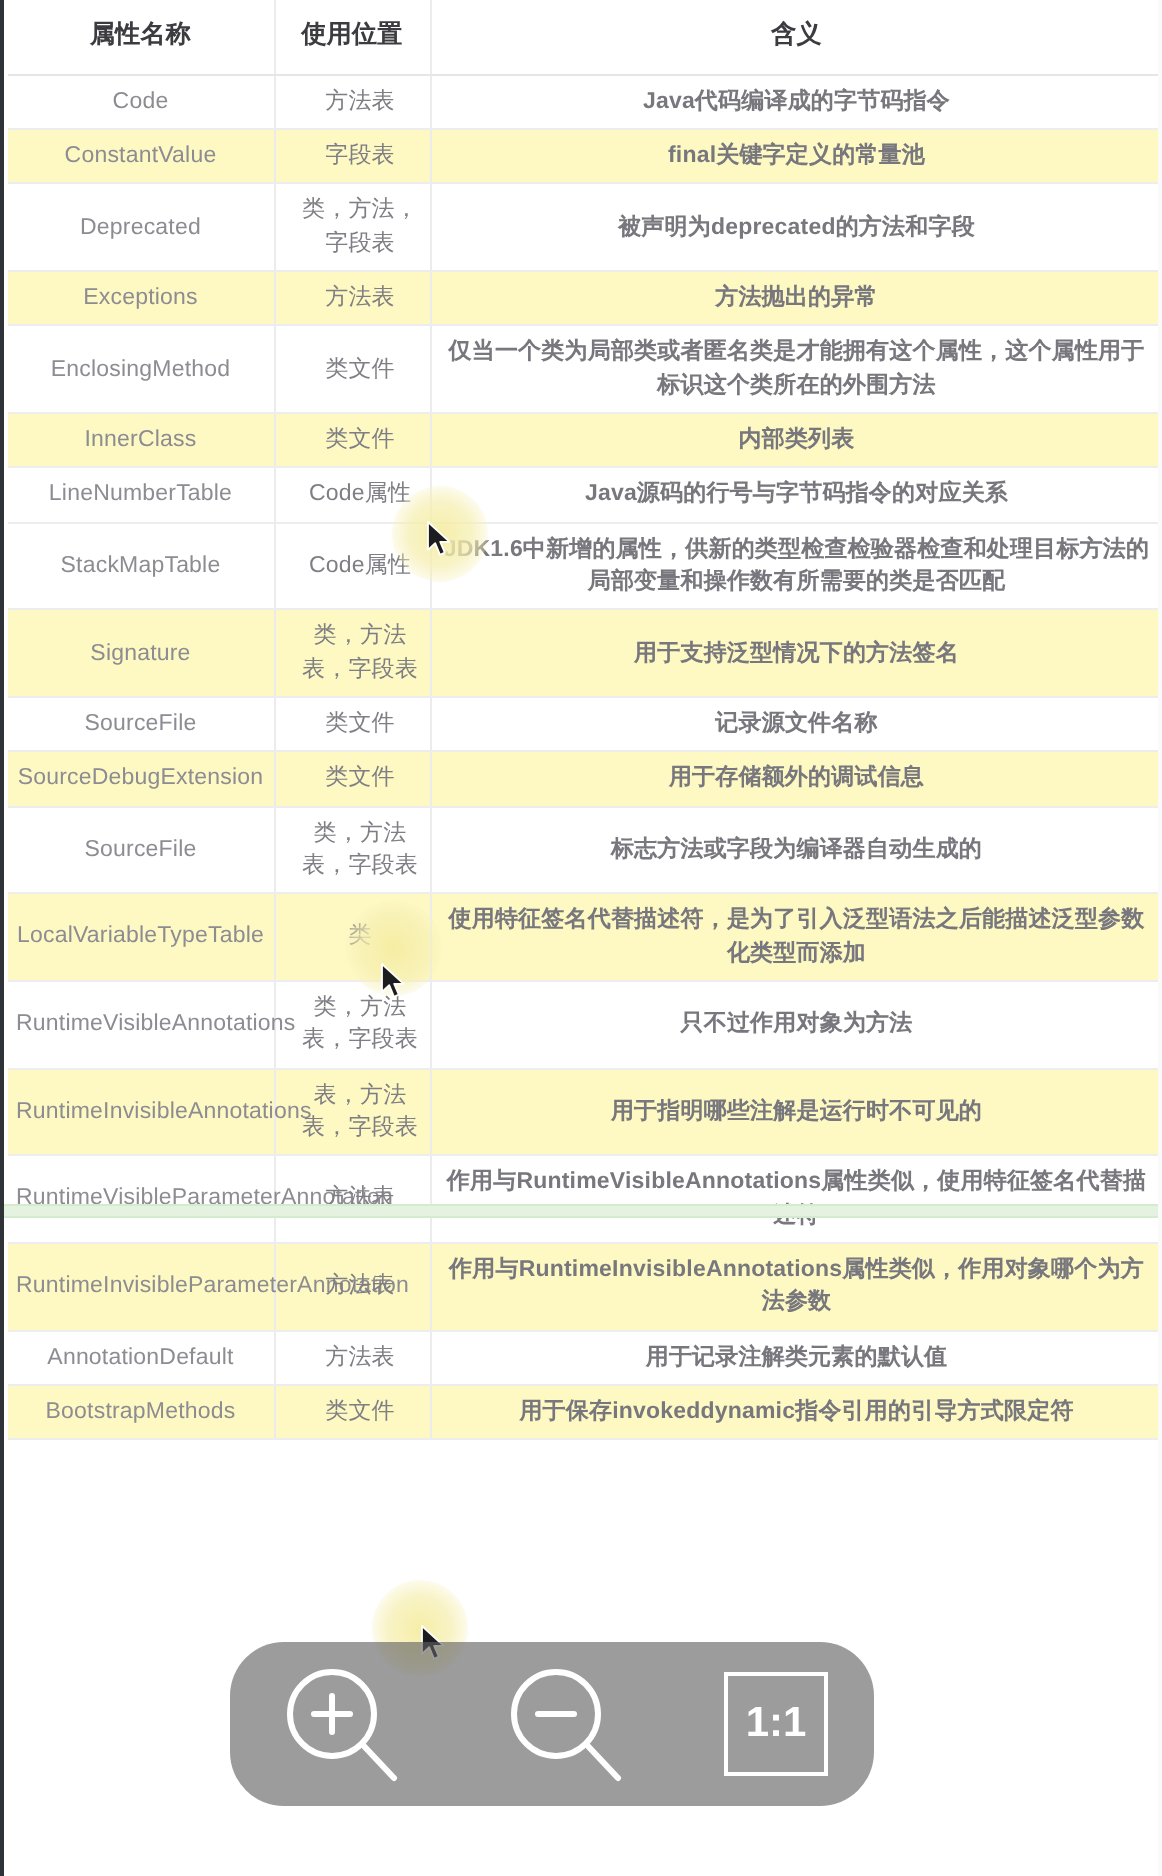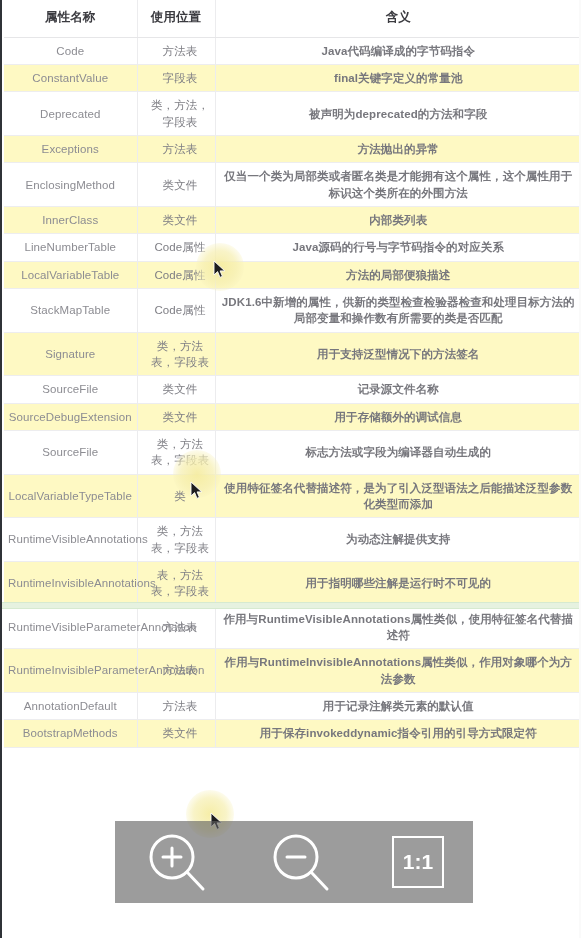--- a/index.html
+++ b/index.html
@@ -106,27 +106,28 @@
     height: 19px;
     z-index: 9;
     pointer-events: none;
   }
 
   
   .zoom-overlay {
     position: absolute;
     left: 115px;
     top: 821px;
-    width: 358px;
+    width: 322px;
     height: 82px;
     background: rgba(96, 96, 96, 0.62);
     display: flex;
     align-items: center;
     justify-content: space-around;
     z-index: 20;
+    border-radius: 27px;
   }
 
   .zoom-btn {
     width: 66px;
     height: 66px;
     display: flex;
     align-items: center;
     justify-content: center;
     cursor: pointer;
   }
@@ -198,25 +199,20 @@
         <tr class="zebra">
           <td class="col-name">InnerClass</td>
           <td class="col-loc">类文件</td>
           <td class="col-mean">内部类列表</td>
         </tr>
         <tr>
           <td class="col-name">LineNumberTable</td>
           <td class="col-loc">Code属性</td>
           <td class="col-mean">Java源码的行号与字节码指令的对应关系</td>
         </tr>
-        <tr class="zebra">
-          <td class="col-name">LocalVariableTable</td>
-          <td class="col-loc">Code属性</td>
-          <td class="col-mean">方法的局部便狼描述</td>
-        </tr>
         <tr>
           <td class="col-name">StackMapTable</td>
           <td class="col-loc">Code属性</td>
           <td class="col-mean">JDK1.6中新增的属性，供新的类型检查检验器检查和处理目标方法的局部变量和操作数有所需要的类是否匹配</td>
         </tr>
         <tr class="zebra">
           <td class="col-name">Signature</td>
           <td class="col-loc">类，方法表，字段表</td>
           <td class="col-mean">用于支持泛型情况下的方法签名</td>
         </tr>
@@ -236,21 +232,21 @@
           <td class="col-mean">标志方法或字段为编译器自动生成的</td>
         </tr>
         <tr class="zebra">
           <td class="col-name">LocalVariableTypeTable</td>
           <td class="col-loc">类</td>
           <td class="col-mean">使用特征签名代替描述符，是为了引入泛型语法之后能描述泛型参数化类型而添加</td>
         </tr>
         <tr>
           <td class="col-name">RuntimeVisibleAnnotations</td>
           <td class="col-loc">类，方法表，字段表</td>
-          <td class="col-mean">为动态注解提供支持</td>
+          <td class="col-mean">只不过作用对象为方法</td>
         </tr>
         <tr class="zebra">
           <td class="col-name">RuntimeInvisibleAnnotations</td>
           <td class="col-loc">表，方法表，字段表</td>
           <td class="col-mean">用于指明哪些注解是运行时不可见的</td>
         </tr>
         <tr>
           <td class="col-name">RuntimeVisibleParameterAnnotation</td>
           <td class="col-loc">方法表</td>
           <td class="col-mean">作用与RuntimeVisibleAnnotations属性类似，使用特征签名代替描述符</td>

